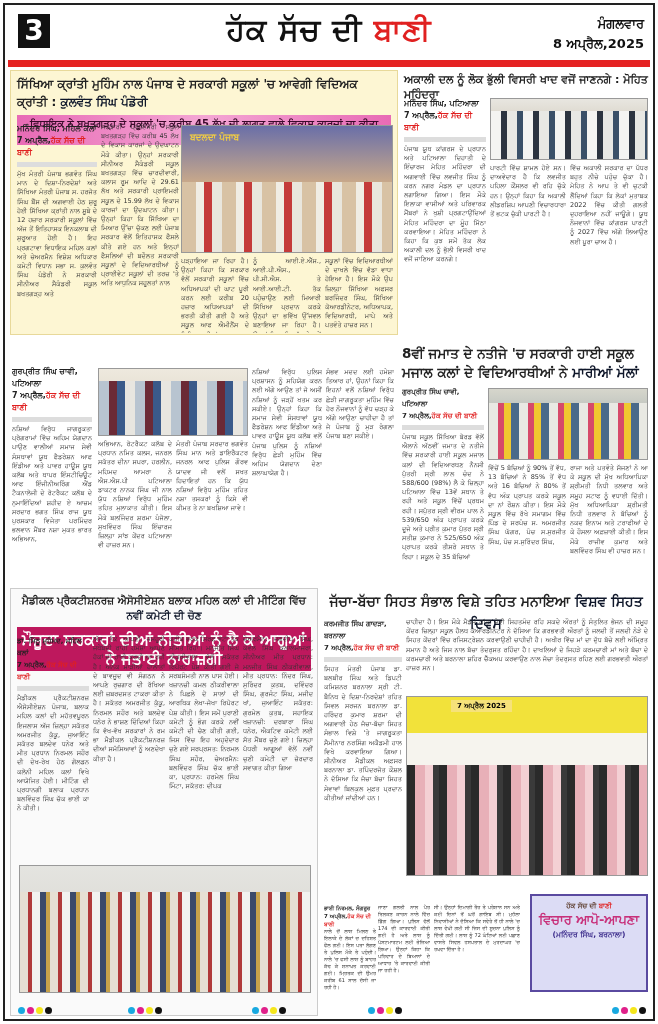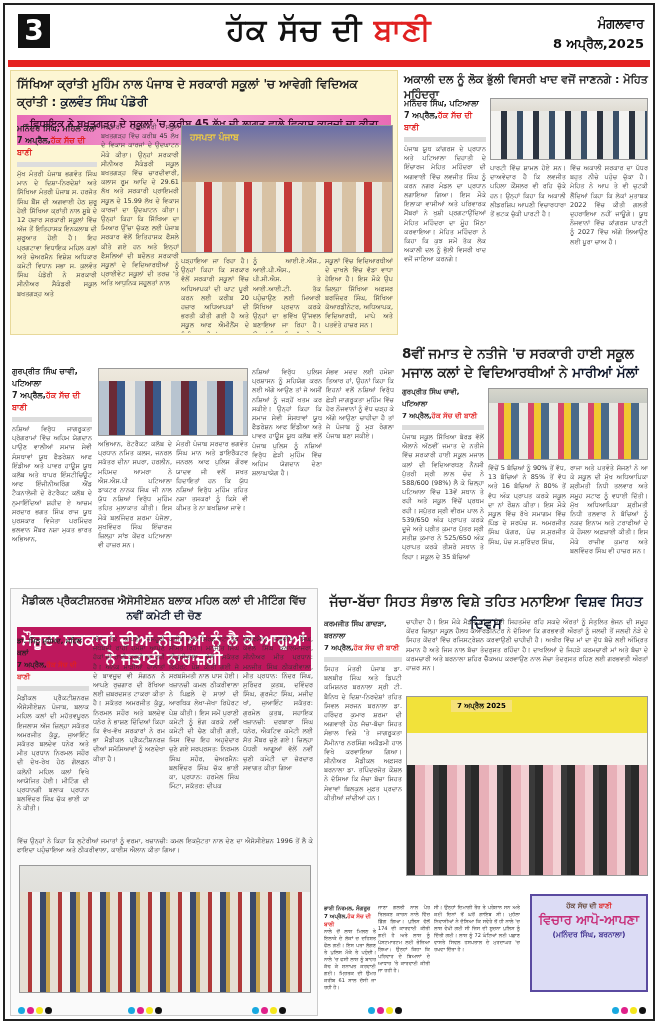--- a/index.html
+++ b/index.html
@@ -55,21 +55,21 @@
       <div>ਮਨਿੰਦਰ ਸਿੰਘ, ਮਹਿਲ ਕਲਾਂ</div>
       <span>7 ਅਪ੍ਰੈਲ,</span><span class="red">ਹੱਕ ਸੱਚ ਦੀ ਬਾਣੀ</span>
     </div>
     <div class="grey"></div>
     <div class="txt" style="height:175px">ਮੁੱਖ ਮੰਤਰੀ ਪੰਜਾਬ ਭਗਵੰਤ ਸਿੰਘ ਮਾਨ ਦੇ ਦਿਸ਼ਾ-ਨਿਰਦੇਸ਼ਾਂ ਅਤੇ ਸਿੱਖਿਆ ਮੰਤਰੀ ਪੰਜਾਬ ਸ. ਹਰਜੋਤ ਸਿੰਘ ਬੈਂਸ ਦੀ ਅਗਵਾਈ ਹੇਠ ਸ਼ੁਰੂ ਹੋਈ ਸਿੱਖਿਆ ਕ੍ਰਾਂਤੀ ਨਾਲ ਸੂਬੇ ਦੇ 12 ਹਜ਼ਾਰ ਸਰਕਾਰੀ ਸਕੂਲਾਂ ਵਿੱਚ ਅੱਜ ਤੋਂ ਇਤਿਹਾਸਕ ਇਨਕਲਾਬ ਦੀ ਸ਼ੁਰੂਆਤ ਹੋਈ ਹੈ। ਇਹ ਪ੍ਰਗਟਾਵਾ ਵਿਧਾਇਕ ਮਹਿਲ ਕਲਾਂ ਅਤੇ ਚੇਅਰਮੈਨ ਵਿਸ਼ੇਸ਼ ਅਧਿਕਾਰ ਕਮੇਟੀ ਵਿਧਾਨ ਸਭਾ ਸ. ਕੁਲਵੰਤ ਸਿੰਘ ਪੰਡੋਰੀ ਨੇ ਸਰਕਾਰੀ ਸੀਨੀਅਰ ਸੈਕੰਡਰੀ ਸਕੂਲ ਬਖਤਗੜ੍ਹ ਅਤੇ</div>
   </div>
   <div class="col" style="left:90px;top:52px;width:78px;height:210px">
     <div class="txt" style="height:210px">ਸਰਕਾਰੀ ਪ੍ਰਾਇਮਰੀ ਸਕੂਲ ਬਖਤਗੜ੍ਹ ਵਿੱਚ ਕਰੀਬ 45 ਲੱਖ ਦੇ ਵਿਕਾਸ ਕਾਰਜਾਂ ਦੇ ਉਦਘਾਟਨ ਮੌਕੇ ਕੀਤਾ। ਉਨ੍ਹਾਂ ਸਰਕਾਰੀ ਸੀਨੀਅਰ ਸੈਕੰਡਰੀ ਸਕੂਲ ਬਖਤਗੜ੍ਹ ਵਿੱਚ ਚਾਰਦੀਵਾਰੀ, ਕਲਾਸ ਰੂਮ ਆਦਿ ਦੇ 29.61 ਲੱਖ ਅਤੇ ਸਰਕਾਰੀ ਪ੍ਰਾਇਮਰੀ ਸਕੂਲ ਦੇ 15.99 ਲੱਖ ਦੇ ਵਿਕਾਸ ਕਾਰਜਾਂ ਦਾ ਉਦਘਾਟਨ ਕੀਤਾ। ਉਨ੍ਹਾਂ ਕਿਹਾ ਕਿ ਸਿੱਖਿਆ ਦਾ ਮਿਆਰ ਉੱਚਾ ਚੁੱਕਣ ਲਈ ਪੰਜਾਬ ਸਰਕਾਰ ਵੱਲੋਂ ਇਤਿਹਾਸਕ ਫੈਸਲੇ ਕੀਤੇ ਗਏ ਹਨ ਅਤੇ ਇਨ੍ਹਾਂ ਫੈਸਲਿਆਂ ਦੀ ਬਦੌਲਤ ਸਰਕਾਰੀ ਸਕੂਲਾਂ ਦੇ ਵਿਦਿਆਰਥੀਆਂ ਨੂੰ ਪ੍ਰਾਈਵੇਟ ਸਕੂਲਾਂ ਦੀ ਤਰਜ਼ 'ਤੇ ਅਤਿ ਆਧੁਨਿਕ ਸਹੂਲਤਾਂ ਨਾਲ</div>
   </div>
   <div class="photo" style="left:170px;top:54px;width:212px;height:128px;background:linear-gradient(180deg,#6a6fa8 0%,#c9a98a 45%,#e8d8c8 100%)">
-    <div style="position:absolute;left:8px;top:6px;font:bold 9px 'DejaVu Sans',sans-serif;color:#f5d040">ਹਸਪਤਾ ਪੰਜਾਬ</div>
+    <div style="position:absolute;left:8px;top:6px;font:bold 9px 'DejaVu Sans',sans-serif;color:#f5d040">ਬਦਲਦਾ ਪੰਜਾਬ</div>
     <div style="position:absolute;left:0;right:0;bottom:0;height:70px;background:repeating-linear-gradient(90deg,#d8c2a4 0 14px,#f0ede4 14px 22px,#c43a3a 22px 30px,#e9e6dd 30px 40px)"></div>
   </div>
   <div class="col" style="left:170px;top:186px;width:68px;height:76px">
     <div class="txt" style="height:76px">ਪੜ੍ਹਾਇਆ ਜਾ ਰਿਹਾ ਹੈ। ਉਨ੍ਹਾਂ ਕਿਹਾ ਕਿ ਸਰਕਾਰ ਵੱਲੋਂ ਸਰਕਾਰੀ ਸਕੂਲਾਂ ਵਿੱਚ ਅਧਿਆਪਕਾਂ ਦੀ ਘਾਟ ਪੂਰੀ ਕਰਨ ਲਈ ਕਰੀਬ 20 ਹਜ਼ਾਰ ਅਧਿਆਪਕਾਂ ਦੀ ਭਰਤੀ ਕੀਤੀ ਗਈ ਹੈ ਅਤੇ ਸਕੂਲ ਆਫ ਐਮੀਨੈਂਸ ਦੇ ਵਿਦਿਆਰਥੀਆਂ</div>
   </div>
   <div class="col" style="left:242px;top:186px;width:68px;height:76px">
     <div class="txt" style="height:76px">ਨੂੰ ਆਈ.ਏ.ਐੱਸ., ਆਈ.ਪੀ.ਐਸ., ਪੀ.ਸੀ.ਐਸ. ਤੇ ਆਈ.ਆਈ.ਟੀ. ਤੱਕ ਪਹੁੰਚਾਉਣ ਲਈ ਮਿਆਰੀ ਸਿੱਖਿਆ ਪ੍ਰਦਾਨ ਕਰਕੇ ਉਨ੍ਹਾਂ ਦਾ ਭਵਿੱਖ ਉੱਜਵਲ ਬਣਾਇਆ ਜਾ ਰਿਹਾ ਹੈ। ਉਨ੍ਹਾਂ ਕਿਹਾ ਕਿ ਅੱਜ ਦੇ ਸਮੇਂ ਵਿੱਚ ਸਰਕਾਰੀ</div>
   </div>
   <div class="col" style="left:314px;top:186px;width:68px;height:76px">
     <div class="txt" style="height:76px">ਸਕੂਲਾਂ ਵਿੱਚ ਵਿਦਿਆਰਥੀਆਂ ਦੇ ਦਾਖਲੇ ਵਿੱਚ ਵੱਡਾ ਵਾਧਾ ਹੋਇਆ ਹੈ। ਇਸ ਮੌਕੇ ਉਪ ਜ਼ਿਲ੍ਹਾ ਸਿੱਖਿਆ ਅਫਸਰ ਬਰਜਿੰਦਰ ਸਿੰਘ, ਸਿੱਖਿਆ ਕੋਆਰਡੀਨੇਟਰ, ਅਧਿਆਪਕ, ਵਿਦਿਆਰਥੀ, ਮਾਪੇ ਅਤੇ ਪਤਵੰਤੇ ਹਾਜ਼ਰ ਸਨ।</div>
@@ -163,23 +163,20 @@
   </div>
   <div class="col" style="left:82px;top:46px;width:72px;height:200px">
     <div class="txt" style="height:200px">ਅੱਜ ਤੱਕ ਆਪਣੀ ਜਮਹੂਰੀ ਜਥੇਬੰਦੀ ਰਾਹੀਂ ਹਮੇਸ਼ਾ ਆਪਣੇ ਹੱਕਾਂ ਦੀ ਰਾਖੀ ਕਰਦੀ ਆ ਰਹੀ ਹੈ। ਅਨੇਕ ਮਾੜੀਆਂ ਹਾਲਾਤਾਂ ਦੇ ਬਾਵਜੂਦ ਵੀ ਸੰਗਠਨ ਨੇ ਆਪਣੇ ਰੁਜ਼ਗਾਰ ਦੀ ਰੱਖਿਆ ਲਈ ਜ਼ਬਰਦਸਤ ਟਾਕਰਾ ਕੀਤਾ ਹੈ। ਸਕੱਤਰ ਅਮਰਜੀਤ ਕੁੱਕੂ, ਨਿਰਮਲ ਸਹੌਰ ਅਤੇ ਬਲਦੇਵ ਧਨੇਰ ਨੇ ਭਾਸ਼ਣ ਦਿੰਦਿਆਂ ਕਿਹਾ ਕਿ ਵੱਖ-ਵੱਖ ਸਰਕਾਰਾਂ ਨੇ ਰਮ ਭਾ ਮੈਡੀਕਲ ਪ੍ਰੈਕਟੀਸ਼ਨਰਜ਼ ਦੀਆਂ ਸਮੱਸਿਆਵਾਂ ਨੂੰ ਅਣਦੇਖਾ ਕੀਤਾ ਹੈ।</div>
   </div>
   <div class="col" style="left:158px;top:46px;width:70px;height:200px">
     <div class="txt" style="height:200px">ਕਰੀਬ ਵਰਕ ਸਿਰਫ਼ ਵੋਟਾਂ ਤੱਕ ਸੀਮਤ ਰਿਹਾ। ਮਨਜੀਤ ਸਿੰਘ ਠੀਕਰੀਵਾਲਾ ਵੱਲੋਂ ਸਕੱਤਰ ਰਿਪੋਰਟ ਪੇਸ਼ ਕੀਤੀ ਗਈ ਜੋ ਸਰਬਸੰਮਤੀ ਨਾਲ ਪਾਸ ਹੋਈ। ਖਜ਼ਾਨਚੀ ਕਮਲ ਠੀਕਰੀਵਾਲਾ ਨੇ ਪਿਛਲੇ ਦੋ ਸਾਲਾਂ ਦੀ ਆਰਥਿਕ ਲੇਖਾ-ਜੋਖਾ ਰਿਪੋਰਟ ਪੇਸ਼ ਕੀਤੀ। ਇਸ ਸਮੇਂ ਪੁਰਾਣੀ ਕਮੇਟੀ ਨੂੰ ਭੰਗ ਕਰਕੇ ਨਵੀਂ ਕਮੇਟੀ ਦੀ ਚੋਣ ਕੀਤੀ ਗਈ, ਜਿਸ ਵਿੱਚ ਇਹ ਅਹੁਦੇਦਾਰ ਚੁਣੇ ਗਏ ਸਰਪ੍ਰਸਤ: ਨਿਰਮਲ ਸਿੰਘ ਸਹੌਰ, ਚੇਅਰਮੈਨ: ਬਲਵਿੰਦਰ ਸਿੰਘ ਚੱਕ ਭਾਈ ਕਾ, ਪ੍ਰਧਾਨ: ਹਰਮੇਲ ਸਿੰਘ ਮਿੰਟਾ, ਸਕੱਤਰ: ਦੀਪਕ</div>
   </div>
   <div class="col" style="left:232px;top:46px;width:70px;height:200px">
     <div class="txt" style="height:200px">ਚੇਅਰਮੈਨ: ਜਗਦੀਪ ਸਿੰਘ, ਕੇਵਲ ਸਿੰਘ ਕਲਾਲਮਾਜਰਾ, ਸੀਨੀਅਰ ਮੀਤ ਪ੍ਰਧਾਨ: ਮਨਜੀਤ ਸਿੰਘ ਠੀਕਰੀਵਾਲਾ, ਮੀਤ ਪ੍ਰਧਾਨ: ਨਿੰਦਰ ਸਿੰਘ, ਸੁਰਿੰਦਰ ਕੁਤਬ, ਦਵਿੰਦਰ ਸਿੰਘ, ਗੁਰਜੰਟ ਸਿੰਘ, ਮਜੀਦ ਖਾਂ, ਜੁਆਇੰਟ ਸਕੱਤਰ: ਗੁਰਮੇਲ ਕੁਤਬ, ਸਹਾਇਕ ਖਜ਼ਾਨਚੀ: ਦਰਬਾਰਾ ਸਿੰਘ ਧਨੇਰ, ਐਕਟਿਵ ਕਮੇਟੀ ਲਈ ਸੱਤ ਮੈਂਬਰ ਚੁਣੇ ਗਏ। ਜ਼ਿਲ੍ਹਾ ਪੱਧਰੀ ਆਗੂਆਂ ਵੱਲੋਂ ਨਵੀਂ ਚੁਣੀ ਕਮੇਟੀ ਦਾ ਜ਼ੋਰਦਾਰ ਸਵਾਗਤ ਕੀਤਾ ਗਿਆ</div>
   </div>
-  <div class="col" style="left:6px;top:248px;width:296px;height:24px">
-    <div class="txt" style="height:24px">ਵਿੱਚ ਉਨ੍ਹਾਂ ਨੇ ਕਿਹਾ ਕਿ ਲੁਟੇਰੀਆਂ ਜਮਾਤਾਂ ਨੂੰ ਵਰਮਾ, ਖਜ਼ਾਨਚੀ: ਕਮਲ ਇਕਜੁੱਟਤਾ ਨਾਲ ਦੇਣ ਦਾ ਐਸੋਸੀਏਸ਼ਨ 1996 ਤੋਂ ਲੈ ਕੇ ਫਾਇਦਾ ਪਹੁੰਚਾਇਆ ਅਤੇ ਠੀਕਰੀਵਾਲਾ, ਕਾਈਸ ਐਲਾਨ ਕੀਤਾ ਗਿਆ।</div>
-  </div>
   <div class="photo" style="left:8px;top:276px;width:292px;height:128px;background:linear-gradient(180deg,#e4e4e0,#d4d0c8)">
     <div style="position:absolute;left:0;right:0;bottom:0;height:100px;background:repeating-linear-gradient(90deg,#e6e0d4 0 8px,#b03a3a 8px 12px,#f2f2ef 12px 20px,#3a4a6a 20px 26px,#c7a24a 26px 30px)"></div>
   </div>
 </div>
 
 <div class="art" style="left:322px;top:590px;width:328px;height:290px">
   <div class="hl" style="font-size:14px;line-height:22px;padding:0 2px;text-align:center">
     <span>ਜੱਚਾ-ਬੱਚਾ ਸਿਹਤ ਸੰਭਾਲ ਵਿਸ਼ੇ ਤਹਿਤ ਮਨਾਇਆ</span>
     <span class="red">ਵਿਸ਼ਵ ਸਿਹਤ ਦਿਵਸ</span>
   </div>

